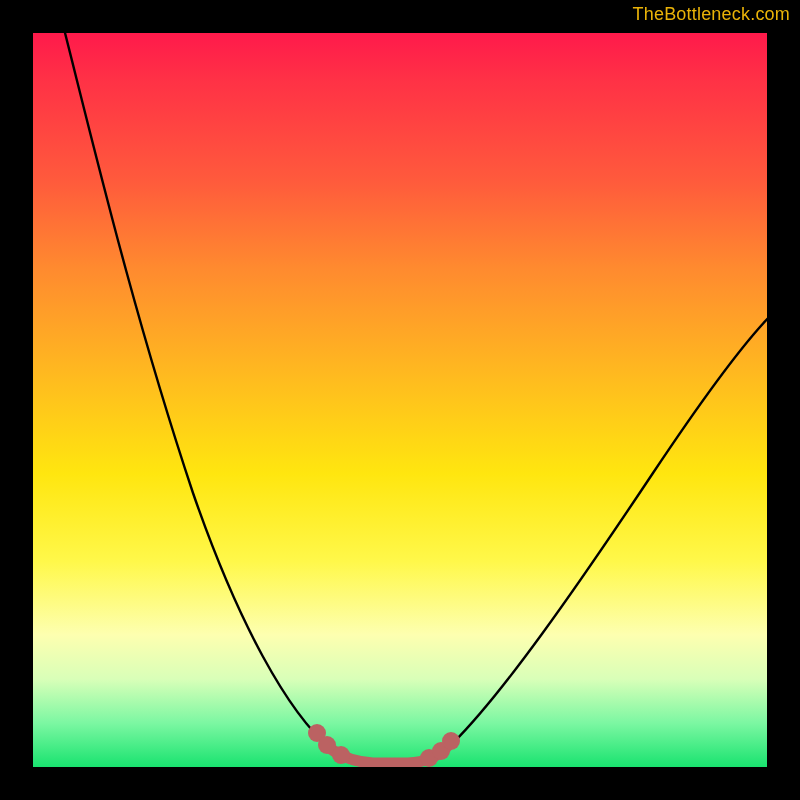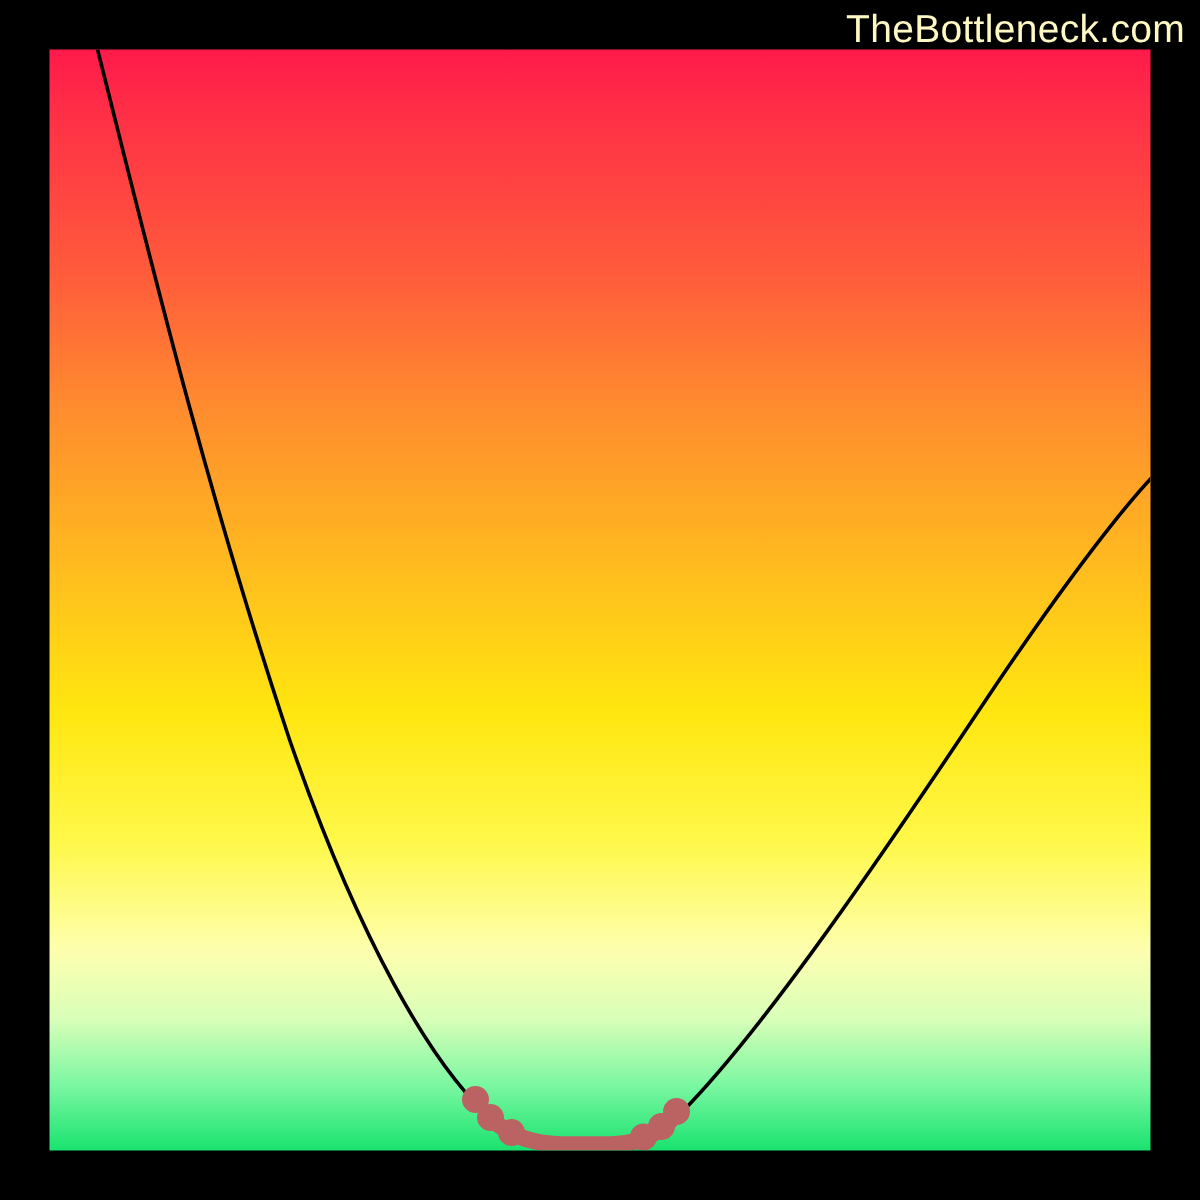--- a/index.html
+++ b/index.html
@@ -14,23 +14,23 @@
   .stage {
     position: relative;
     width: 800px;
     height: 800px;
     background: #000000;
   }
   .watermark {
     position: absolute;
     top: 4px;
     right: 10px;
-    font-size: 26px;
+    font-size: 18px;
     font-weight: 400;
-    color: #fef9c3;
+    color: #eab308;
     letter-spacing: 0.2px;
     z-index: 10;
   }
   .plot {
     position: absolute;
     left: 33px;
     top: 33px;
     width: 734px;
     height: 734px;
     

